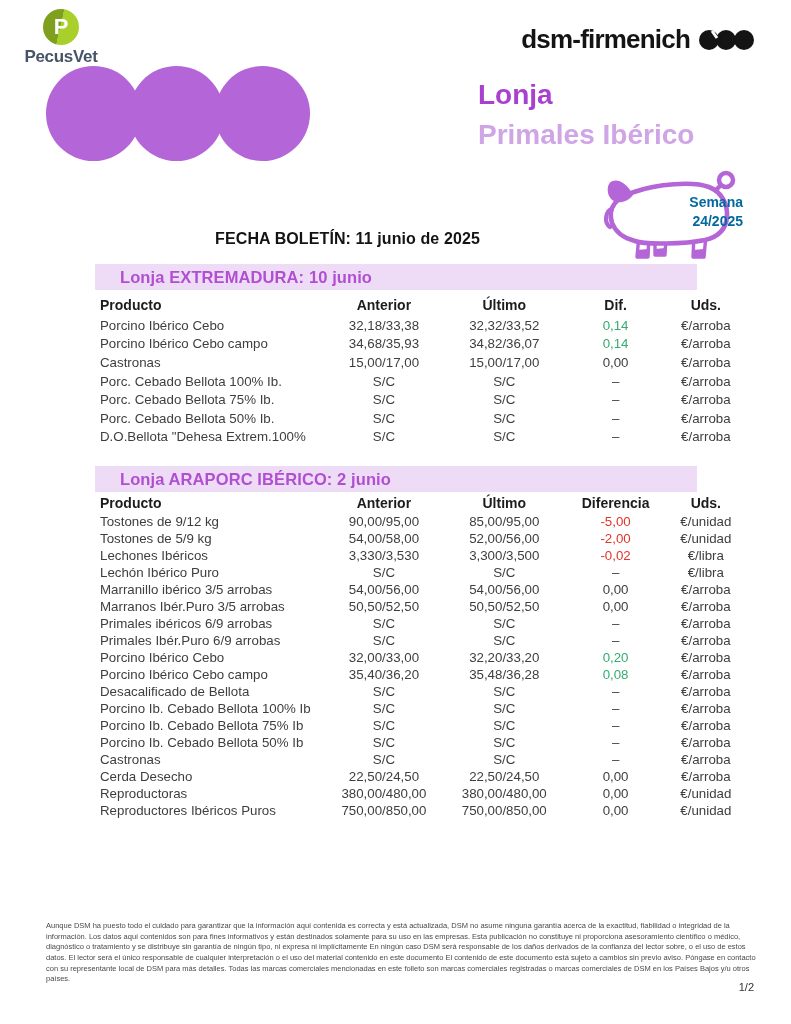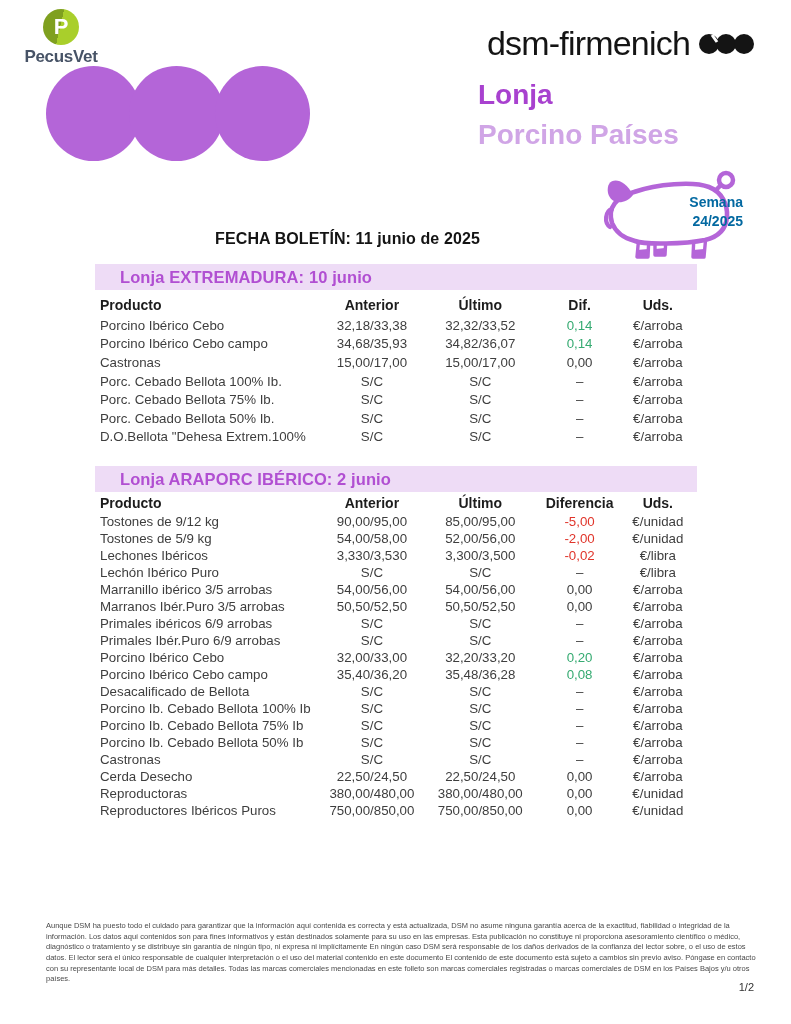--- a/index.html
+++ b/index.html
@@ -10,21 +10,21 @@
   
   .pecusvet { position:absolute; left:16px; top:9px; width:90px; text-align:center; }
   .pv-icon { width:36px; height:36px; border-radius:50%; margin:0 auto;
              background:linear-gradient(103deg, var(--pecusvet_green_dark) 48%, var(--pecusvet_green_light) 48%);
              display:flex; align-items:center; justify-content:center; }
   .pv-icon span { color:#ffffff; font-weight:bold; font-size:22px; line-height:1; }
   .pv-text { margin-top:2px; font-size:17px; font-weight:bold; color:var(--pecusvet_text); letter-spacing:-0.3px; }
 
   
   .dsm { position:absolute; top:24px; right:36px; display:flex; align-items:center; gap:9px; }
-  .dsm-text { font-size:34px; font-weight:normal; color:var(--logo_black); letter-spacing:-0.8px; }
+  .dsm-text { font-size:26px; font-weight:bold; color:var(--logo_black); letter-spacing:-0.8px; }
 
   
   .circle { position:absolute; width:95px; height:95px; border-radius:50%; background:var(--accent_purple); top:66px; }
   .c1 { left:46px; } .c2 { left:129px; } .c3 { left:215px; }
 
   
   .title1 { position:absolute; left:478px; top:79px;  font-size:28px; font-weight:bold; color:var(--title_purple_dark); }
   .title2 { position:absolute; left:478px; top:119px; font-size:28px; font-weight:bold; color:var(--title_purple_light); }
 
   
@@ -33,21 +33,21 @@
   .week { position:absolute; left:0; top:28px; width:146px; text-align:right; color:#0369a1; }
   .week div { font-size:14px; font-weight:600; line-height:19px; }
 
   .fecha { position:absolute; left:0; top:230px; width:695px; text-align:center;
            font-size:16px; font-weight:bold; color:#141414; letter-spacing:0.1px; }
 
   
   .tbl { position:absolute; left:95px; width:602px; }
   .bar { height:26px; background:var(--section_bar_bg); display:flex; align-items:center; padding-left:25px; }
   .bar span { font-size:16.5px; font-weight:bold; color:var(--section_title_purple); letter-spacing:0.1px; }
-  .thead, .trow { display:grid; grid-template-columns:38% 16% 20% 13% 13%; align-items:center; }
+  .thead, .trow { display:grid; grid-template-columns:38% 16% 20% 13% 13%; align-items:center;gap:12px; }
   .thead { height:23px; margin-top:3px; }
   .thead .cell { font-size:14px; font-weight:bold; color:#1c1c1c; }
   .trow { height:18.6px; }
   .tight .trow { height:17px; }
   .tight .thead { margin-top:0; height:21px; }
   .cell { white-space:nowrap; }
   .c-prod { text-align:left; padding-left:5px; font-size:13.3px; color:#3e3e3e; }
   .c-num  { text-align:center; font-size:13.3px; color:#3e3e3e; }
   .thead .c-prod { font-size:14px; color:#1c1c1c; }
   .t-up   { color:var(--positive_green); }
@@ -79,21 +79,21 @@
       <circle cx="45" cy="11" r="10" style="fill:var(--logo_black)"></circle>
       <path d="M13 2 L18 9" stroke="#ffffff" stroke-width="3" fill="none"></path>
     </svg>
   </div>
 
   <div class="circle c1"></div>
   <div class="circle c2"></div>
   <div class="circle c3"></div>
 
   <div class="title1">Lonja</div>
-  <div class="title2">Porcino Países</div>
+  <div class="title2">Primales Ibérico</div>
 
   <div class="pig">
     <svg width="152" height="104" viewBox="0 0 152 104">
 
       <circle cx="129" cy="15" r="7" fill="none" style="stroke:var(--accent_purple)" stroke-width="4.5"></circle>
       <path d="M123 21 L117 27" style="stroke:var(--accent_purple)" stroke-width="4.5" stroke-linecap="round" fill="none"></path>
 
       <path d="M42 70 L40 92 L51 92 L52 70 Z" fill="#ffffff" style="stroke:var(--accent_purple)" stroke-width="3.4" stroke-linejoin="round"></path>
       <path d="M40 85 L51 84 L51 92 L40 92 Z" style="fill:var(--accent_purple)"></path>
       <path d="M58 72 L58 90 L68 90 L69 72 Z" fill="#ffffff" style="stroke:var(--accent_purple)" stroke-width="3.4" stroke-linejoin="round"></path>

